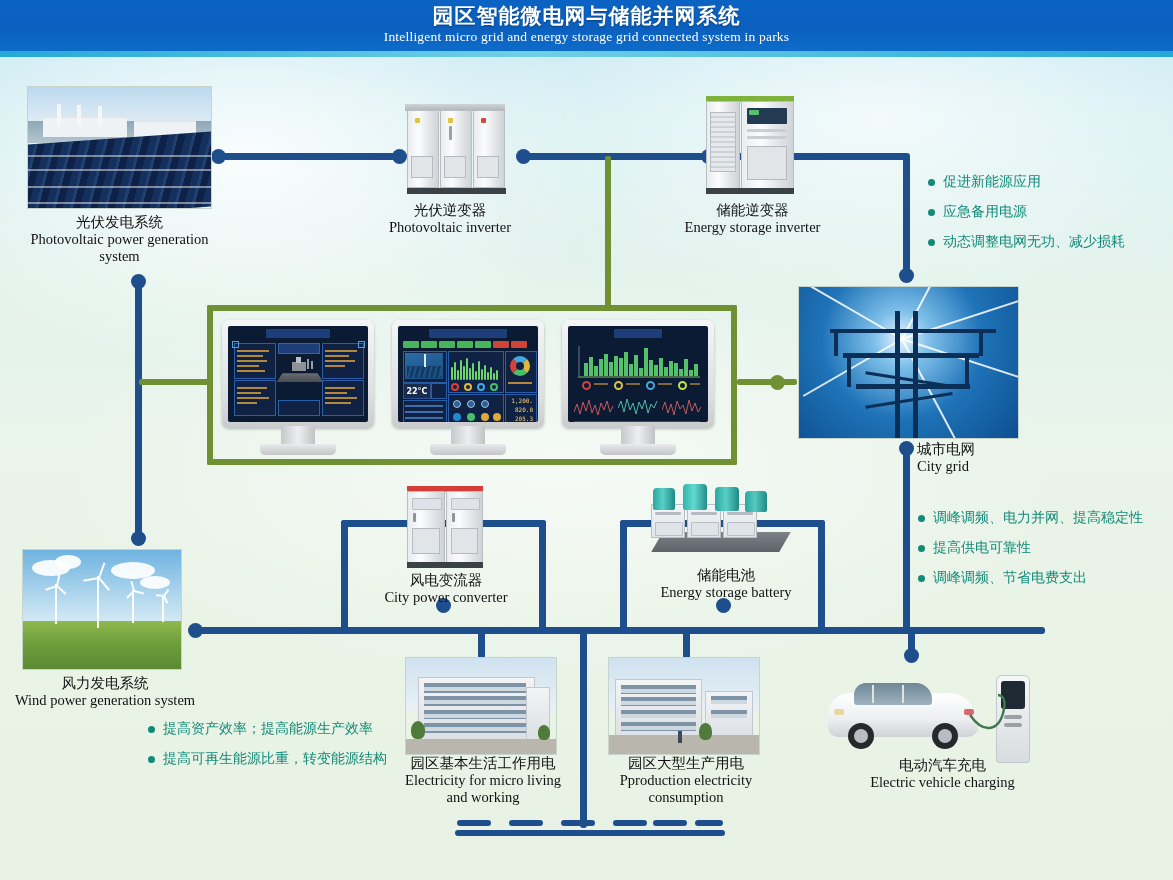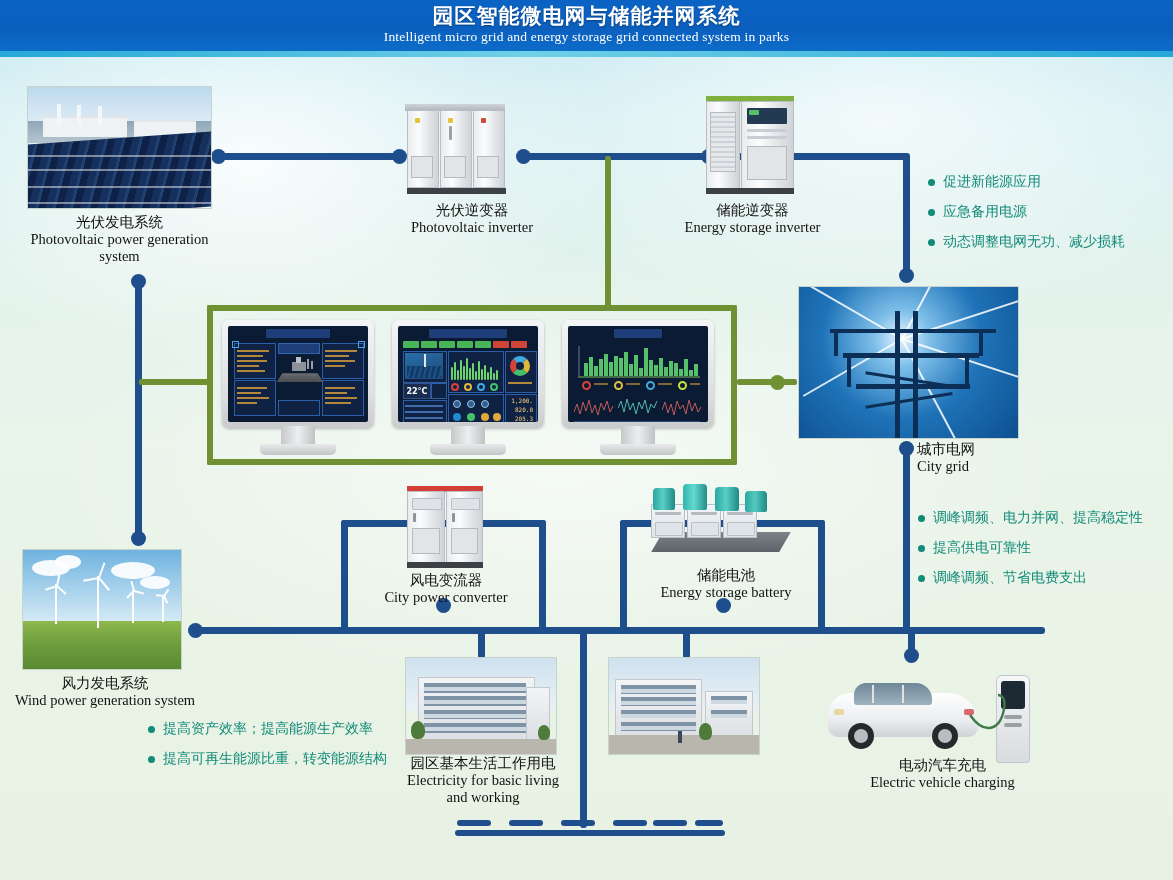--- a/index.html
+++ b/index.html
@@ -221,21 +221,21 @@
     <div class="cab" style="left:70px;top:6px;width:32px;height:78px;"></div>
     <div class="dark" style="left:4px;top:84px;width:99px;height:6px;"></div>
     <div class="chip" style="left:12px;top:14px;width:5px;height:5px;background:#e4c23a;"></div>
     <div class="chip" style="left:45px;top:14px;width:5px;height:5px;background:#e4c23a;"></div>
     <div class="chip" style="left:78px;top:14px;width:5px;height:5px;background:#d04b3a;"></div>
     <div class="chip" style="left:46px;top:22px;width:3px;height:14px;background:#9aa1a8;"></div>
     <div class="vent" style="left:8px;top:52px;width:22px;height:22px;"></div>
     <div class="vent" style="left:41px;top:52px;width:22px;height:22px;"></div>
     <div class="vent" style="left:74px;top:52px;width:22px;height:22px;"></div>
   </div>
-  <div class="lab" style="left:372px;top:202px;width:200px;">
+  <div class="lab" style="left:350px;top:202px;width:200px;">
     <div class="cn">光伏逆变器</div>
     <div class="en">Photovoltaic inverter</div>
   </div>
 
   <div class="dev" style="left:706px;top:96px;width:90px;height:98px;">
     <div class="cabtop" style="left:0;top:0;width:88px;height:6px;background:#7fb23c;"></div>
     <div class="cab" style="left:0;top:5px;width:34px;height:88px;"></div>
     <div class="cab" style="left:35px;top:5px;width:53px;height:88px;"></div>
     <div class="chip" style="left:41px;top:12px;width:40px;height:16px;background:#223a52;"></div>
     <div class="chip" style="left:43px;top:14px;width:10px;height:5px;background:#58c06a;"></div>
@@ -563,36 +563,40 @@
     <div class="oglass" style="left:12%;top:40%;width:68%;height:10%;"></div>
     <div class="oglass" style="left:12%;top:54%;width:68%;height:10%;"></div>
     <div class="oglass" style="left:12%;top:68%;width:68%;height:10%;"></div>
     <div class="obody" style="left:80%;top:30%;width:16%;height:56%;"></div>
     <div class="oground"></div>
     <div class="otree" style="left:3%;top:66%;width:14px;height:18px;"></div>
     <div class="otree" style="left:88%;top:70%;width:12px;height:15px;"></div>
   </div>
   <div class="lab" style="left:398px;top:755px;width:170px;">
     <div class="cn">园区基本生活工作用电</div>
-    <div class="en">Electricity for basic living and working</div>
+    <div class="en">Electricity for micro living and working</div>
   </div>
 
   <div class="photo" style="left:608px;top:657px;width:152px;height:98px;">
     <div class="osky"></div>
     <div class="obody" style="left:4%;top:22%;width:58%;height:64%;"></div>
     <div class="oglass" style="left:8%;top:28%;width:50%;height:9%;"></div>
     <div class="oglass" style="left:8%;top:41%;width:50%;height:9%;"></div>
     <div class="oglass" style="left:8%;top:54%;width:50%;height:9%;"></div>
     <div class="oglass" style="left:8%;top:67%;width:50%;height:9%;"></div>
     <div class="obody" style="left:64%;top:34%;width:32%;height:52%;"></div>
     <div class="oglass" style="left:68%;top:40%;width:24%;height:8%;"></div>
     <div class="oglass" style="left:68%;top:54%;width:24%;height:8%;"></div>
     <div class="oground" style="height:20%;"></div>
     <div class="otree" style="left:60%;top:68%;width:13px;height:17px;"></div>
     <div style="position:absolute;left:46%;top:76%;width:4px;height:12px;background:#3b4a58;"></div>
+  </div>
+  <div class="lab" style="left:596px;top:755px;width:180px;">
+    <div class="cn">园区大型生产用电</div>
+    <div class="en">Pproduction electricity consumption</div>
   </div>
 
   <div class="dev" style="left:828px;top:665px;width:215px;height:100px;">
     <div class="carbody" style="left:0;top:28px;width:150px;height:44px;"></div>
     <div class="carwin" style="left:26px;top:18px;width:78px;height:22px;"></div>
     <div style="position:absolute;left:44px;top:20px;width:2px;height:18px;background:#dfe3e6;"></div>
     <div style="position:absolute;left:74px;top:20px;width:2px;height:18px;background:#dfe3e6;"></div>
     <div class="wheel" style="left:20px;top:58px;width:26px;height:26px;"></div>
     <div class="wheel" style="left:104px;top:58px;width:26px;height:26px;"></div>
     <div class="hub" style="left:26px;top:64px;width:14px;height:14px;"></div>

